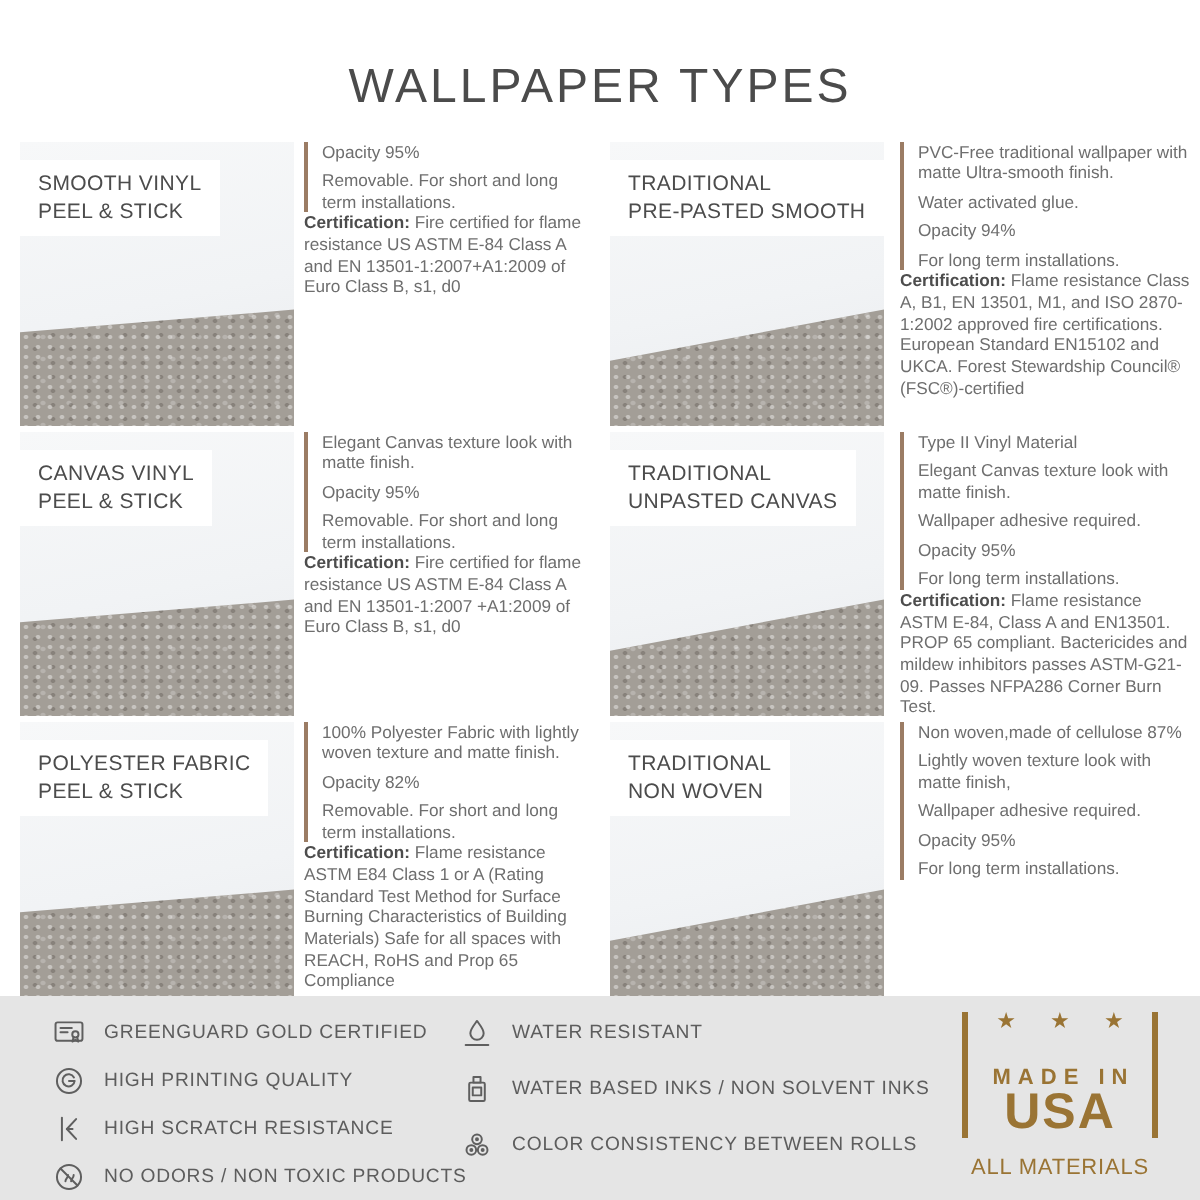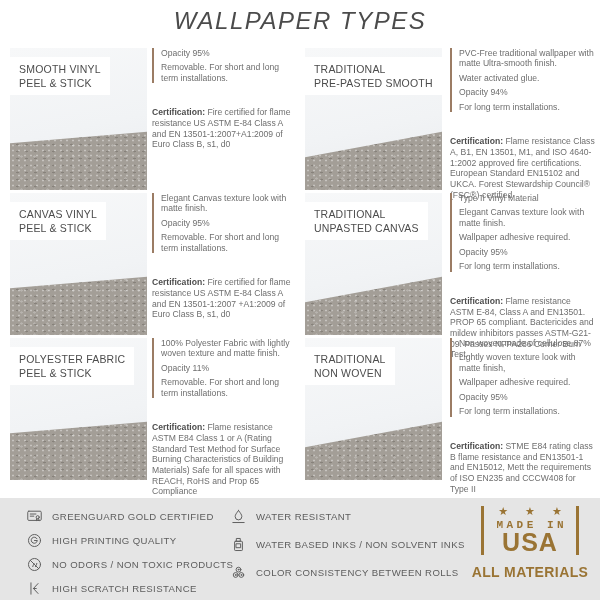--- a/index.html
+++ b/index.html
@@ -1,22 +1,22 @@
 <!DOCTYPE html>
 <html><head>
 <meta charset="utf-8">
 <style>
   html,body{margin:0;padding:0;}
   body{
     width:600px;height:600px;overflow:hidden;background:#ffffff;
     font-family:"Liberation Sans", sans-serif;position:relative;
   }
   .title{
-    margin:0;padding-top:7px;text-align:center;
-    font-size:24px;font-weight:500;letter-spacing:1.5px;color:#4b4b4b;font-style:italic;
+    margin:0;padding-top:30px;text-align:center;
+    font-size:24px;font-weight:500;letter-spacing:1.5px;color:#4b4b4b;
   }
   .grid{margin-top:13px;padding-left:10px;}
   .row{display:flex;height:142px;margin-bottom:3px;}
   .img{
     width:137px;height:142px;position:relative;overflow:hidden;flex:none;
     background:linear-gradient(168deg,#f7f8f9 0%,#f1f3f5 55%,#e9ebee 100%);
   }
   .floor{
     position:absolute;inset:0;
     background-color:#a39e97;
@@ -34,21 +34,21 @@
     background:rgba(255,255,255,.95);
     padding:5px 9px;font-size:10.5px;font-weight:500;
     letter-spacing:.2px;color:#4c4c4c;line-height:1.35;
   }
   .txt{flex:none;width:146px;margin-left:5px;}
   .txt.right{width:145px;margin-left:8px;}
   .img.right{margin-left:7px;}
   .desc{border-left:2px solid #9b7c64;padding-left:7px;}
   .desc p{margin:0 0 4px;font-size:8.6px;color:#6e6e6e;line-height:1.22;}
   .desc p:last-child{margin-bottom:0;}
-  .cert{margin:24px 0 0;font-size:8.6px;color:#6e6e6e;line-height:1.24;}
+  .cert{margin:0 0 0;font-size:8.6px;color:#6e6e6e;line-height:1.24;}
   .cert b{color:#4d4d4d;}
   .footer{
     position:absolute;left:0;top:498px;width:600px;height:102px;
     background:#e5e5e5;
   }
   .feat-col{position:absolute;}
   .col1{left:26px;top:6px;}
   .col2{left:230px;top:4px;}
   .feat{display:flex;align-items:center;gap:9px;}
   .col1 .feat{height:24px;}
@@ -59,23 +59,23 @@
   }
   .icon path,.icon rect,.icon circle,.icon ellipse,.icon line{
     fill:none;stroke:#5f5f5f;stroke-width:1.4;
     stroke-linecap:round;stroke-linejoin:round;
   }
   .badge-wrap{position:absolute;left:468px;top:8px;width:124px;text-align:center;color:#9a7434;}
   .badge{display:flex;justify-content:center;align-items:stretch;gap:7px;}
   .badge .bar{width:3px;background:#9a7434;flex:none;}
   .badge-mid{display:flex;flex-direction:column;align-items:center;}
   .stars{font-size:11px;letter-spacing:7px;text-indent:7px;line-height:1;}
-  .made-in{font-size:11px;font-weight:bold;letter-spacing:3.5px;text-indent:3.5px;margin-top:2px;line-height:1.1;font-family:Liberation Mono, monospace;}
+  .made-in{font-size:11px;font-weight:bold;letter-spacing:3.5px;text-indent:3.5px;margin-top:16px;line-height:1.1;}
   .usa{font-size:25px;font-weight:bold;letter-spacing:1px;line-height:.95;text-align:right;}
-  .badge-sub{margin-top:8px;font-size:14px;font-weight:bold;letter-spacing:.4px;line-height:1.4;}
+  .badge-sub{margin-top:8px;font-size:11px;font-weight:normal;letter-spacing:.4px;line-height:1.4;}
 </style>
 </head>
 <body>
 
 <div>
   <h1 class="title">WALLPAPER TYPES</h1>
 
   <div class="grid">
 
     <div class="row">
@@ -100,21 +100,21 @@
           <div>PRE-PASTED SMOOTH</div>
         </div>
       </div>
       <div class="txt right">
         <div class="desc">
           <p>PVC-Free traditional wallpaper with matte Ultra-smooth finish.</p>
           <p>Water activated glue.</p>
           <p>Opacity 94%</p>
           <p>For long term installations.</p>
         </div>
-        <p class="cert"><b>Certification:</b> <span>Flame resistance Class A, B1, EN 13501, M1, and ISO 4640-1:2002 approved fire certifications. European Standard EN15102 and UKCA. Forest Stewardship Council® (FSC®)-certified</span></p>
+        <p class="cert"><b>Certification:</b> <span>Flame resistance Class A, B1, EN 13501, M1, and ISO 2870-1:2002 approved fire certifications. European Standard EN15102 and UKCA. Forest Stewardship Council® (FSC®)-certified</span></p>
       </div>
     </div>
 
     <div class="row">
       <div class="img">
         <div class="floor floor-a"></div>
         <div class="band">
           <div>CANVAS VINYL</div>
           <div>PEEL &amp; STICK</div>
         </div>
@@ -150,41 +150,40 @@
       <div class="img">
         <div class="floor floor-a"></div>
         <div class="band">
           <div>POLYESTER FABRIC</div>
           <div>PEEL &amp; STICK</div>
         </div>
       </div>
       <div class="txt">
         <div class="desc">
           <p>100% Polyester Fabric with lightly woven texture and matte finish.</p>
-          <p>Opacity 11%</p>
+          <p>Opacity 82%</p>
           <p>Removable.  For short and long term installations.</p>
         </div>
         <p class="cert"><b>Certification:</b> <span>Flame resistance ASTM E84 Class 1 or A (Rating Standard Test Method for Surface Burning Characteristics of Building Materials) Safe for all spaces with REACH, RoHS and Prop 65 Compliance</span></p>
       </div>
       <div class="img right">
         <div class="floor floor-b"></div>
         <div class="band">
           <div>TRADITIONAL</div>
           <div>NON WOVEN</div>
         </div>
       </div>
       <div class="txt right">
         <div class="desc">
           <p>Non woven,made of cellulose 87%</p>
           <p>Lightly woven texture look with matte finish,</p>
           <p>Wallpaper adhesive required.</p>
           <p>Opacity 95%</p>
           <p>For long term installations.</p>
         </div>
-        <p class="cert"><b>Certification:</b> <span>STME E84 rating class B flame resistance and EN13501-1 and EN15012, Mett the requirements of ISO EN235 and CCCW408 for Type II</span></p>
       </div>
     </div>
   </div>
 
   <div class="footer">
 
     <div class="feat-col col1">
       <div class="feat">
         <svg class="icon" viewBox="0 0 24 24">
           <rect x="2.5" y="4.5" width="19" height="13" rx="1.5"></rect>
@@ -196,33 +195,33 @@
       </div>
       <div class="feat">
         <svg class="icon" viewBox="0 0 24 24">
           <circle cx="12" cy="12" r="8.5"></circle>
           <path d="M15.5 9.5a4.3 4.3 0 1 0 .5 2.5h-4"></path>
         </svg>
         <span class="lbl">HIGH PRINTING QUALITY</span>
       </div>
       <div class="feat">
         <svg class="icon" viewBox="0 0 24 24">
+          <path d="M7 4v16"></path>
+          <path d="M17 5l-6.5 7L17 19"></path>
+          <path d="M10.5 12h4"></path>
+        </svg>
+        <span class="lbl">HIGH SCRATCH RESISTANCE</span>
+      </div>
+      <div class="feat">
+        <svg class="icon" viewBox="0 0 24 24">
           <circle cx="12" cy="12" r="8.5"></circle>
           <path d="M9.5 15c0-2 1.8-2.2 1.8-4.5 M13.5 15c0-2 1.8-2.2 1.8-4.5"></path>
           <line x1="6" y1="6" x2="18" y2="18"></line>
         </svg>
         <span class="lbl">NO ODORS / NON TOXIC PRODUCTS</span>
-      </div>
-      <div class="feat">
-        <svg class="icon" viewBox="0 0 24 24">
-          <path d="M7 4v16"></path>
-          <path d="M17 5l-6.5 7L17 19"></path>
-          <path d="M10.5 12h4"></path>
-        </svg>
-        <span class="lbl">HIGH SCRATCH RESISTANCE</span>
       </div>
     </div>
 
     <div class="feat-col col2">
       <div class="feat">
         <svg class="icon" viewBox="0 0 24 24">
           <path d="M12 3.5c2.8 3.8 4.7 6 4.7 8.6a4.7 4.7 0 1 1-9.4 0C7.3 9.5 9.2 7.3 12 3.5z"></path>
           <path d="M4 20.5h16"></path>
         </svg>
         <span class="lbl">WATER RESISTANT</span>

